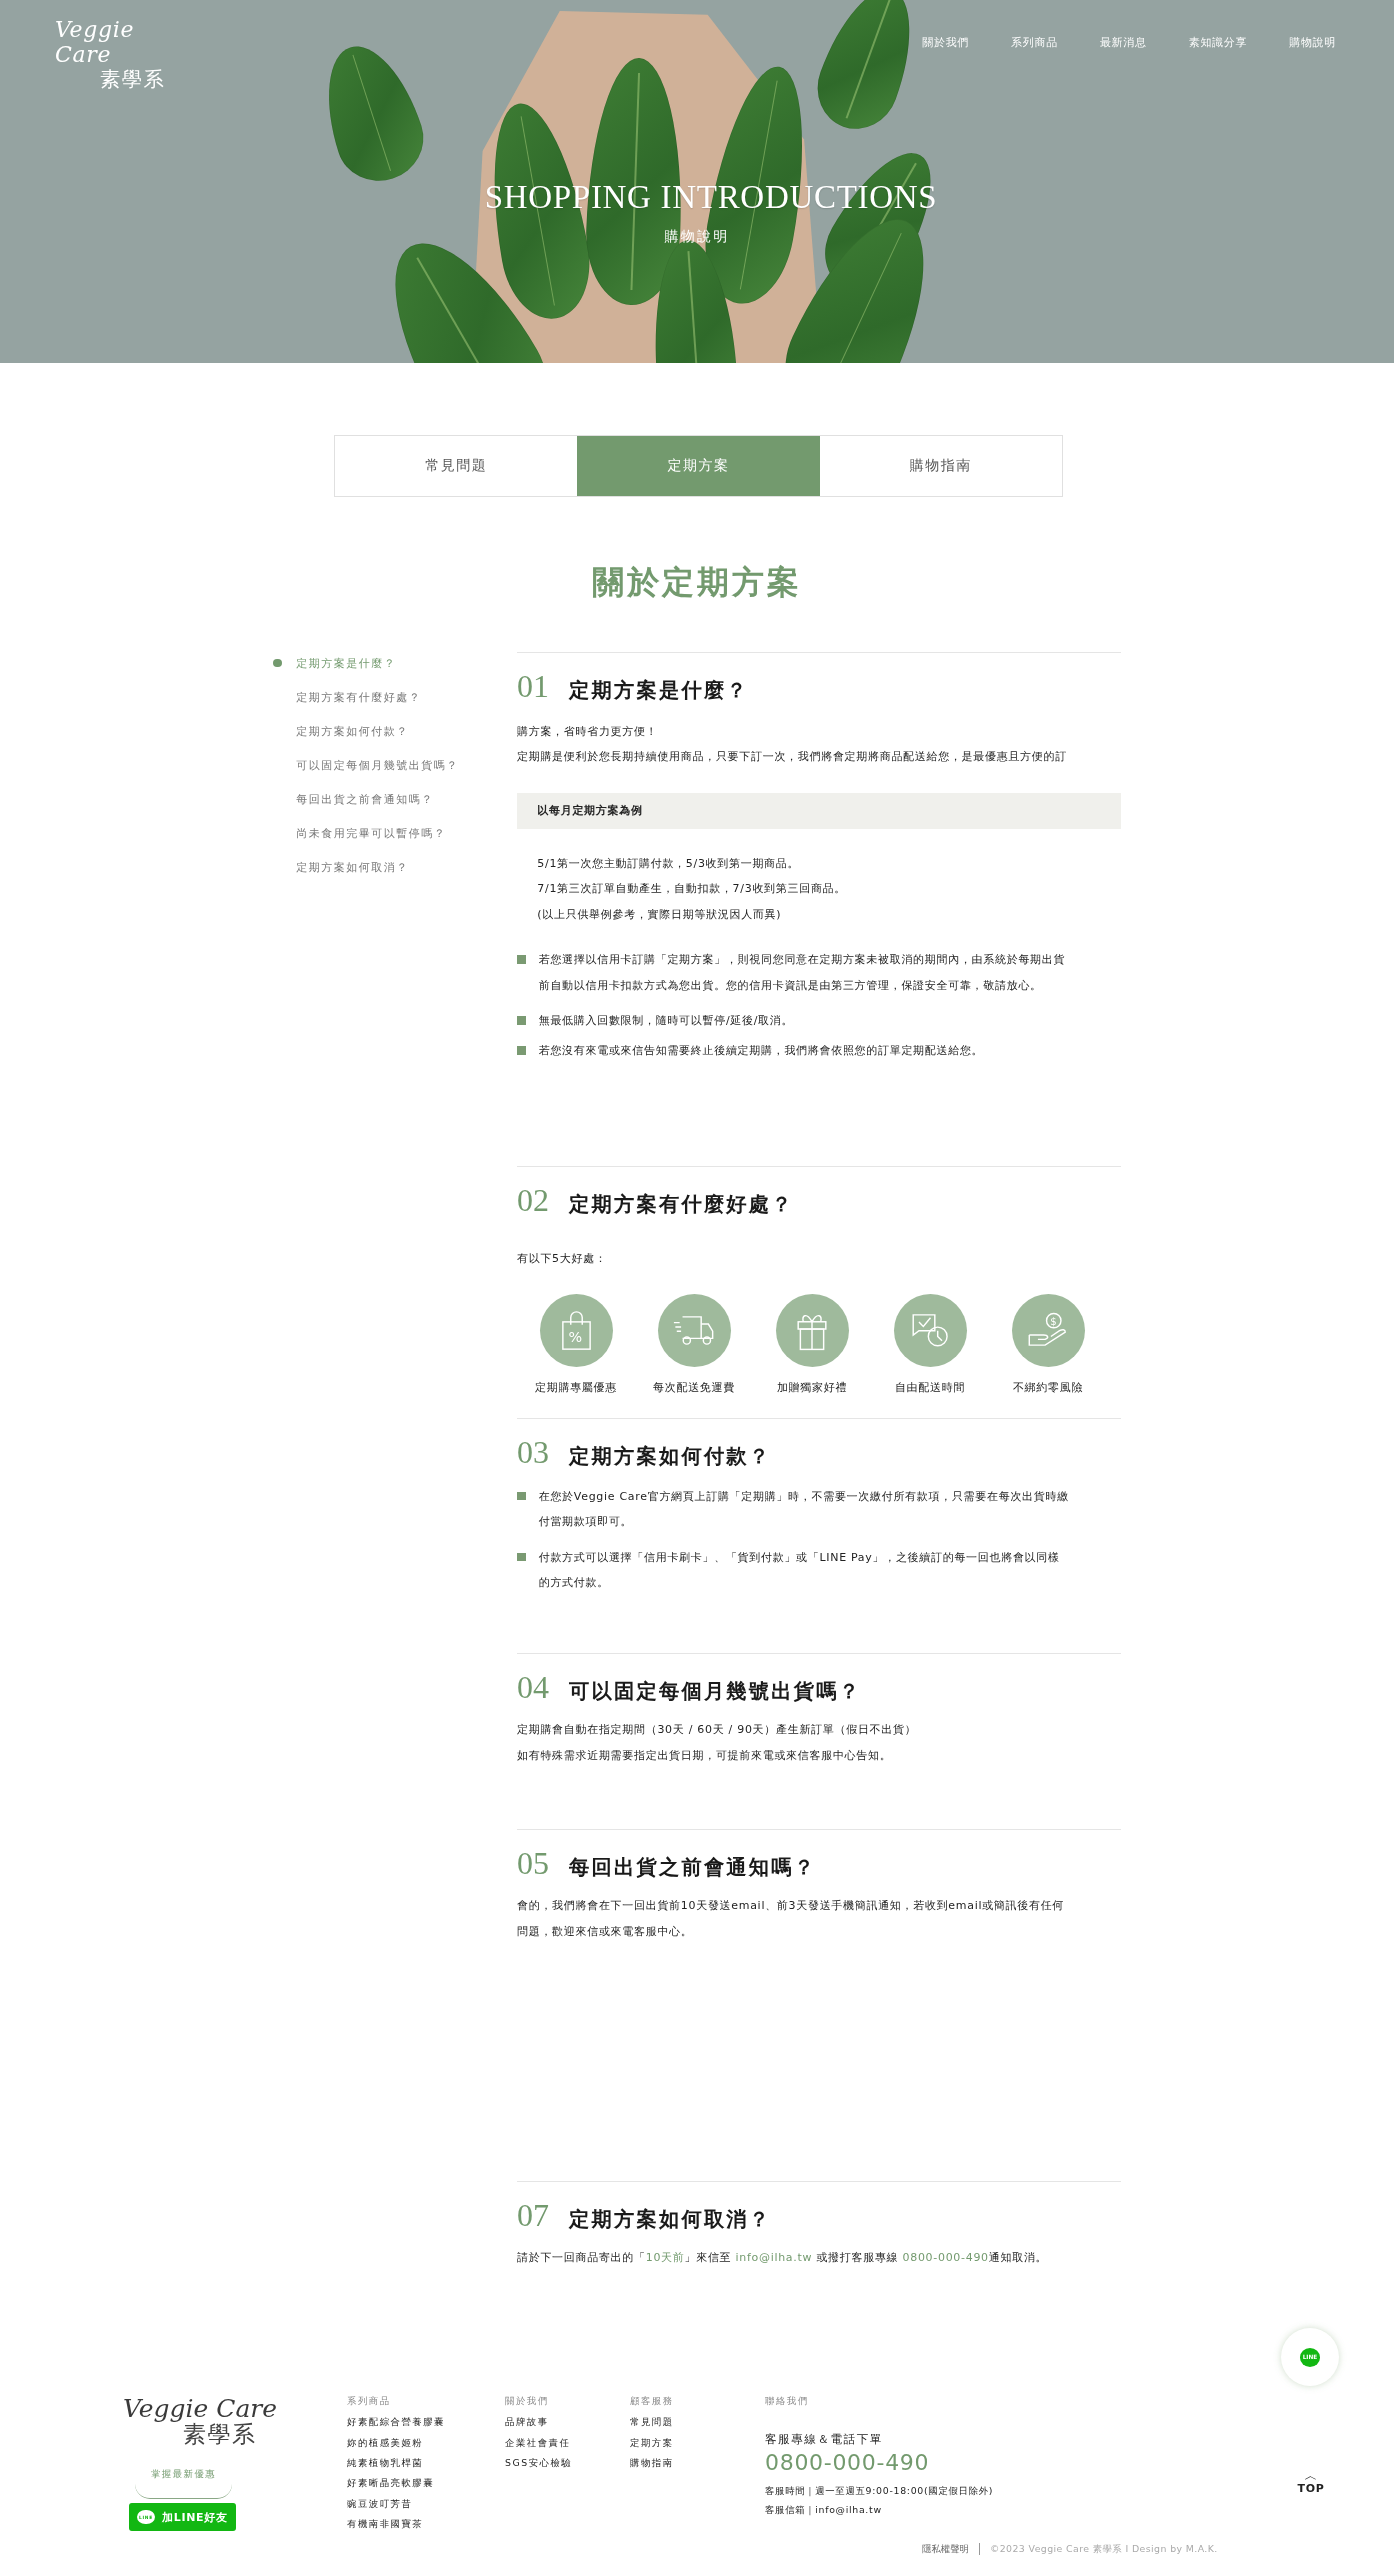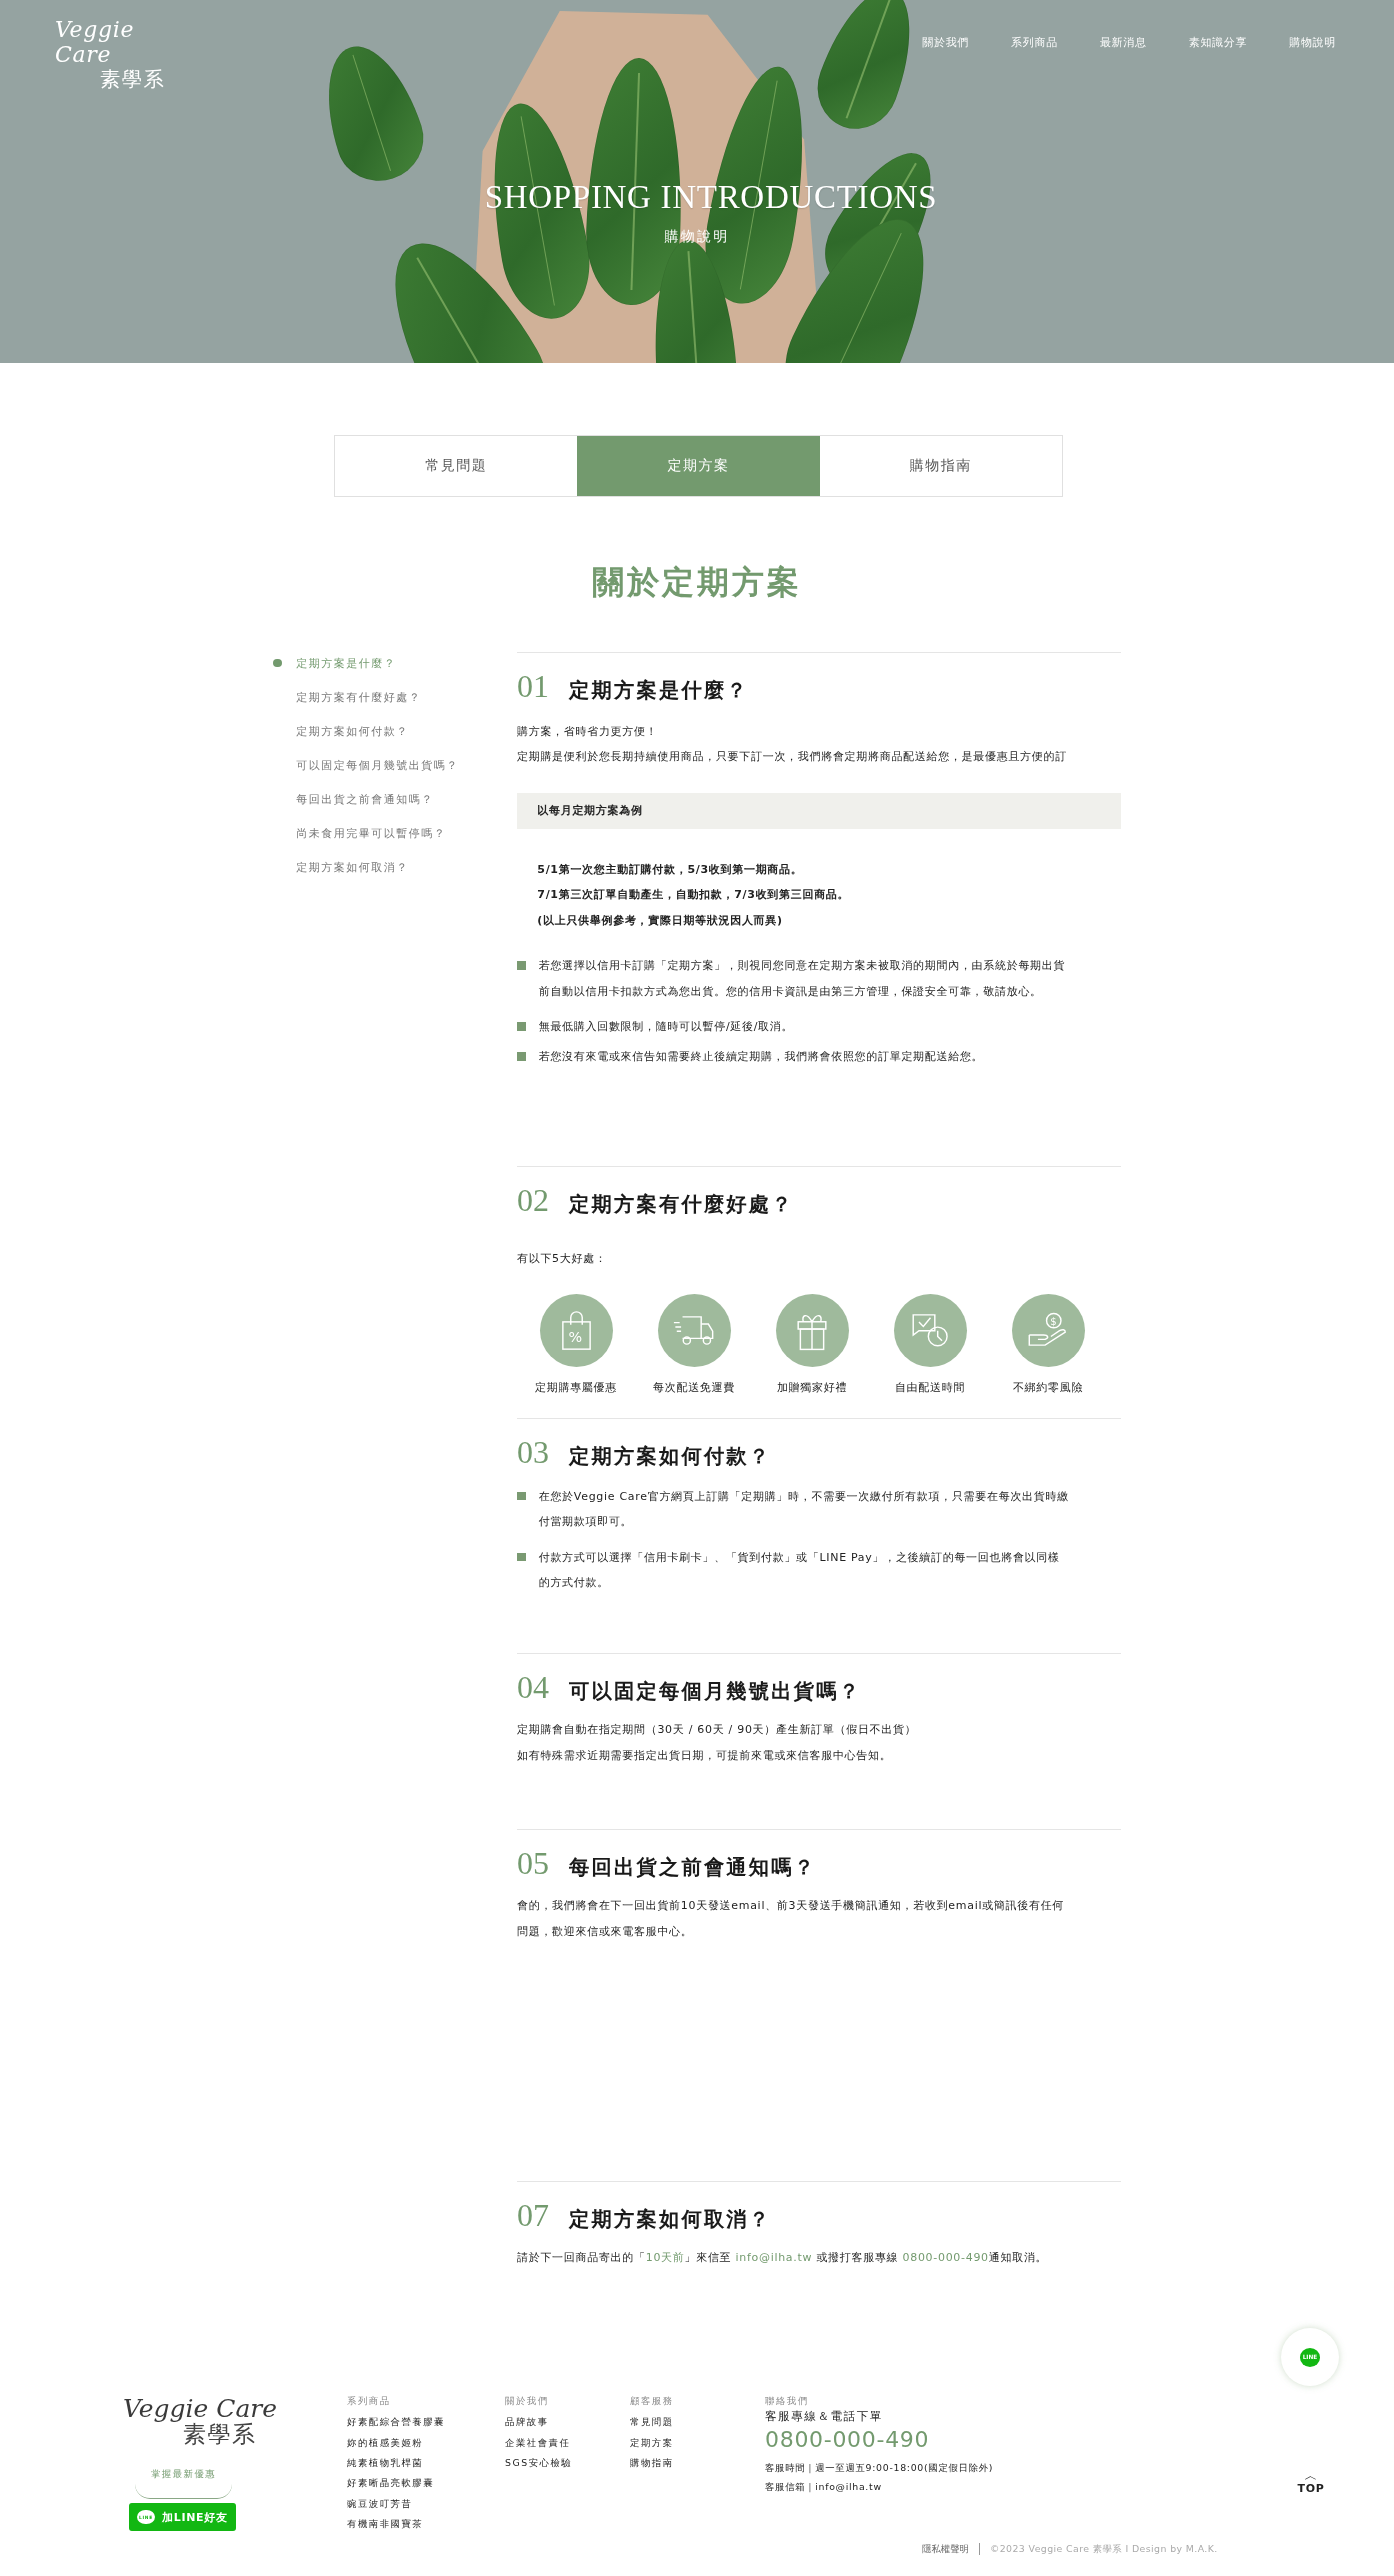--- a/index.html
+++ b/index.html
@@ -54,21 +54,21 @@
   .foot-logo .zh { font-size: 23px; display: block; margin-left: 60px; margin-top: -4.4px; letter-spacing: 1.5px; font-weight: 300; color: #444; }
   .promo { position: absolute; left: 135px; top: 2468px; width: 97px; text-align: center; font-size: 9.4px; color: #739a6e; letter-spacing: 1.5px; }
   .promo-line { position: absolute; left: 135px; top: 2484px; width: 97px; height: 14.5px; border-bottom: 1.5px solid #8aa886; border-radius: 0 0 29px 29px; }
   .line-btn { position: absolute; left: 129px; top: 2503px; width: 107px; height: 28px; background: #12b712; border-radius: 2.9px; color: #fff; display: flex; align-items: center; justify-content: center; font-size: 11px; font-weight: bold; letter-spacing: 0.7px; }
   .line-bubble { width: 17.4px; height: 14.5px; background: #fff; border-radius: 50%; color: #12b712; font-size: 4.4px; font-weight: bold; display: flex; align-items: center; justify-content: center; margin-right: 7.3px; }
   .fcol { position: absolute; top: 2395px; }
   .fcol .h { font-size: 9.4px; color: #888; letter-spacing: 1.5px; margin-bottom: 4.4px; }
   .fcol a { display: block; font-size: 9.4px; color: #222; letter-spacing: 1.5px; line-height: 20.3px; text-decoration: none; }
   .contact { position: absolute; left: 765px; top: 2395px; }
   .contact .h { font-size: 9.4px; color: #888; letter-spacing: 1.5px; }
-  .contact .t { font-size: 11.6px; color: #222; letter-spacing: 1.5px; margin-top: 1px; }
+  .contact .t { font-size: 11.6px; color: #222; letter-spacing: 1.5px; margin-top: 24px; }
   .contact .phone { font-size: 22px; color: #739a6e; letter-spacing: 0.7px; margin-top: 2.9px; }
   .contact .r { font-size: 9.4px; color: #222; letter-spacing: 0.7px; line-height: 19px; }
   .float-line { position: absolute; left: 1281px; top: 2328px; width: 58px; height: 58px; border-radius: 50%; background: #fff; box-shadow: 0 0 7.3px rgba(120,160,110,.35); display: flex; align-items: center; justify-content: center; }
   .float-line .b { width: 20.3px; height: 19px; background: #12b712; border-radius: 50%; color: #fff; font-size: 5.8px; font-weight: bold; display: flex; align-items: center; justify-content: center; }
   .top-btn { position: absolute; left: 1293px; top: 2469px; width: 36px; text-align: center; color: #222; }
   .top-btn .arr { font-size: 13px; line-height: 13px; }
   .top-btn .t { font-size: 11px; font-weight: bold; letter-spacing: 0.7px; }
   .bottom { position: absolute; left: 922px; top: 2543px; font-size: 9.4px; color: #666; display: flex; }
   .bottom .sep { width: 0.7px; height: 11.6px; background: #999; margin: 0 10.2px; }
   .bottom .copy { color: #aaa; letter-spacing: 0.4px; }
@@ -145,21 +145,21 @@
 <section class="sec" style="top:652px;">
   <div class="sec-head">
       <span class="num">01</span>
       <h2 class="sec-title">定期方案是什麼？</h2>
     </div>
   <div style="margin-top:14.5px;">
     <div class="p">購方案，省時省力更方便！</div>
     <div class="p">定期購是便利於您長期持續使用商品，只要下訂一次，我們將會定期將商品配送給您，是最優惠且方便的訂</div>
   </div>
   <div class="box" style="margin-top:23px;">以每月定期方案為例</div>
-  <div class="example" style="margin-top:28px;font-weight:bold;">
+  <div class="example" style="margin-top:22px;">
     <div class="p">5/1第一次您主動訂購付款，5/3收到第一期商品。</div>
     <div class="p">7/1第三次訂單自動產生，自動扣款，7/3收到第三回商品。</div>
     <div class="p">(以上只供舉例參考，實際日期等狀況因人而異)</div>
   </div>
   <div style="margin-top:20.3px;">
     <div class="bullet">
         <span class="sq"></span>
         <div>
           <div>若您選擇以信用卡訂購「定期方案」，則視同您同意在定期方案未被取消的期間內，由系統於每期出貨</div>
           <div>前自動以信用卡扣款方式為您出貨。您的信用卡資訊是由第三方管理，保證安全可靠，敬請放心。</div>

